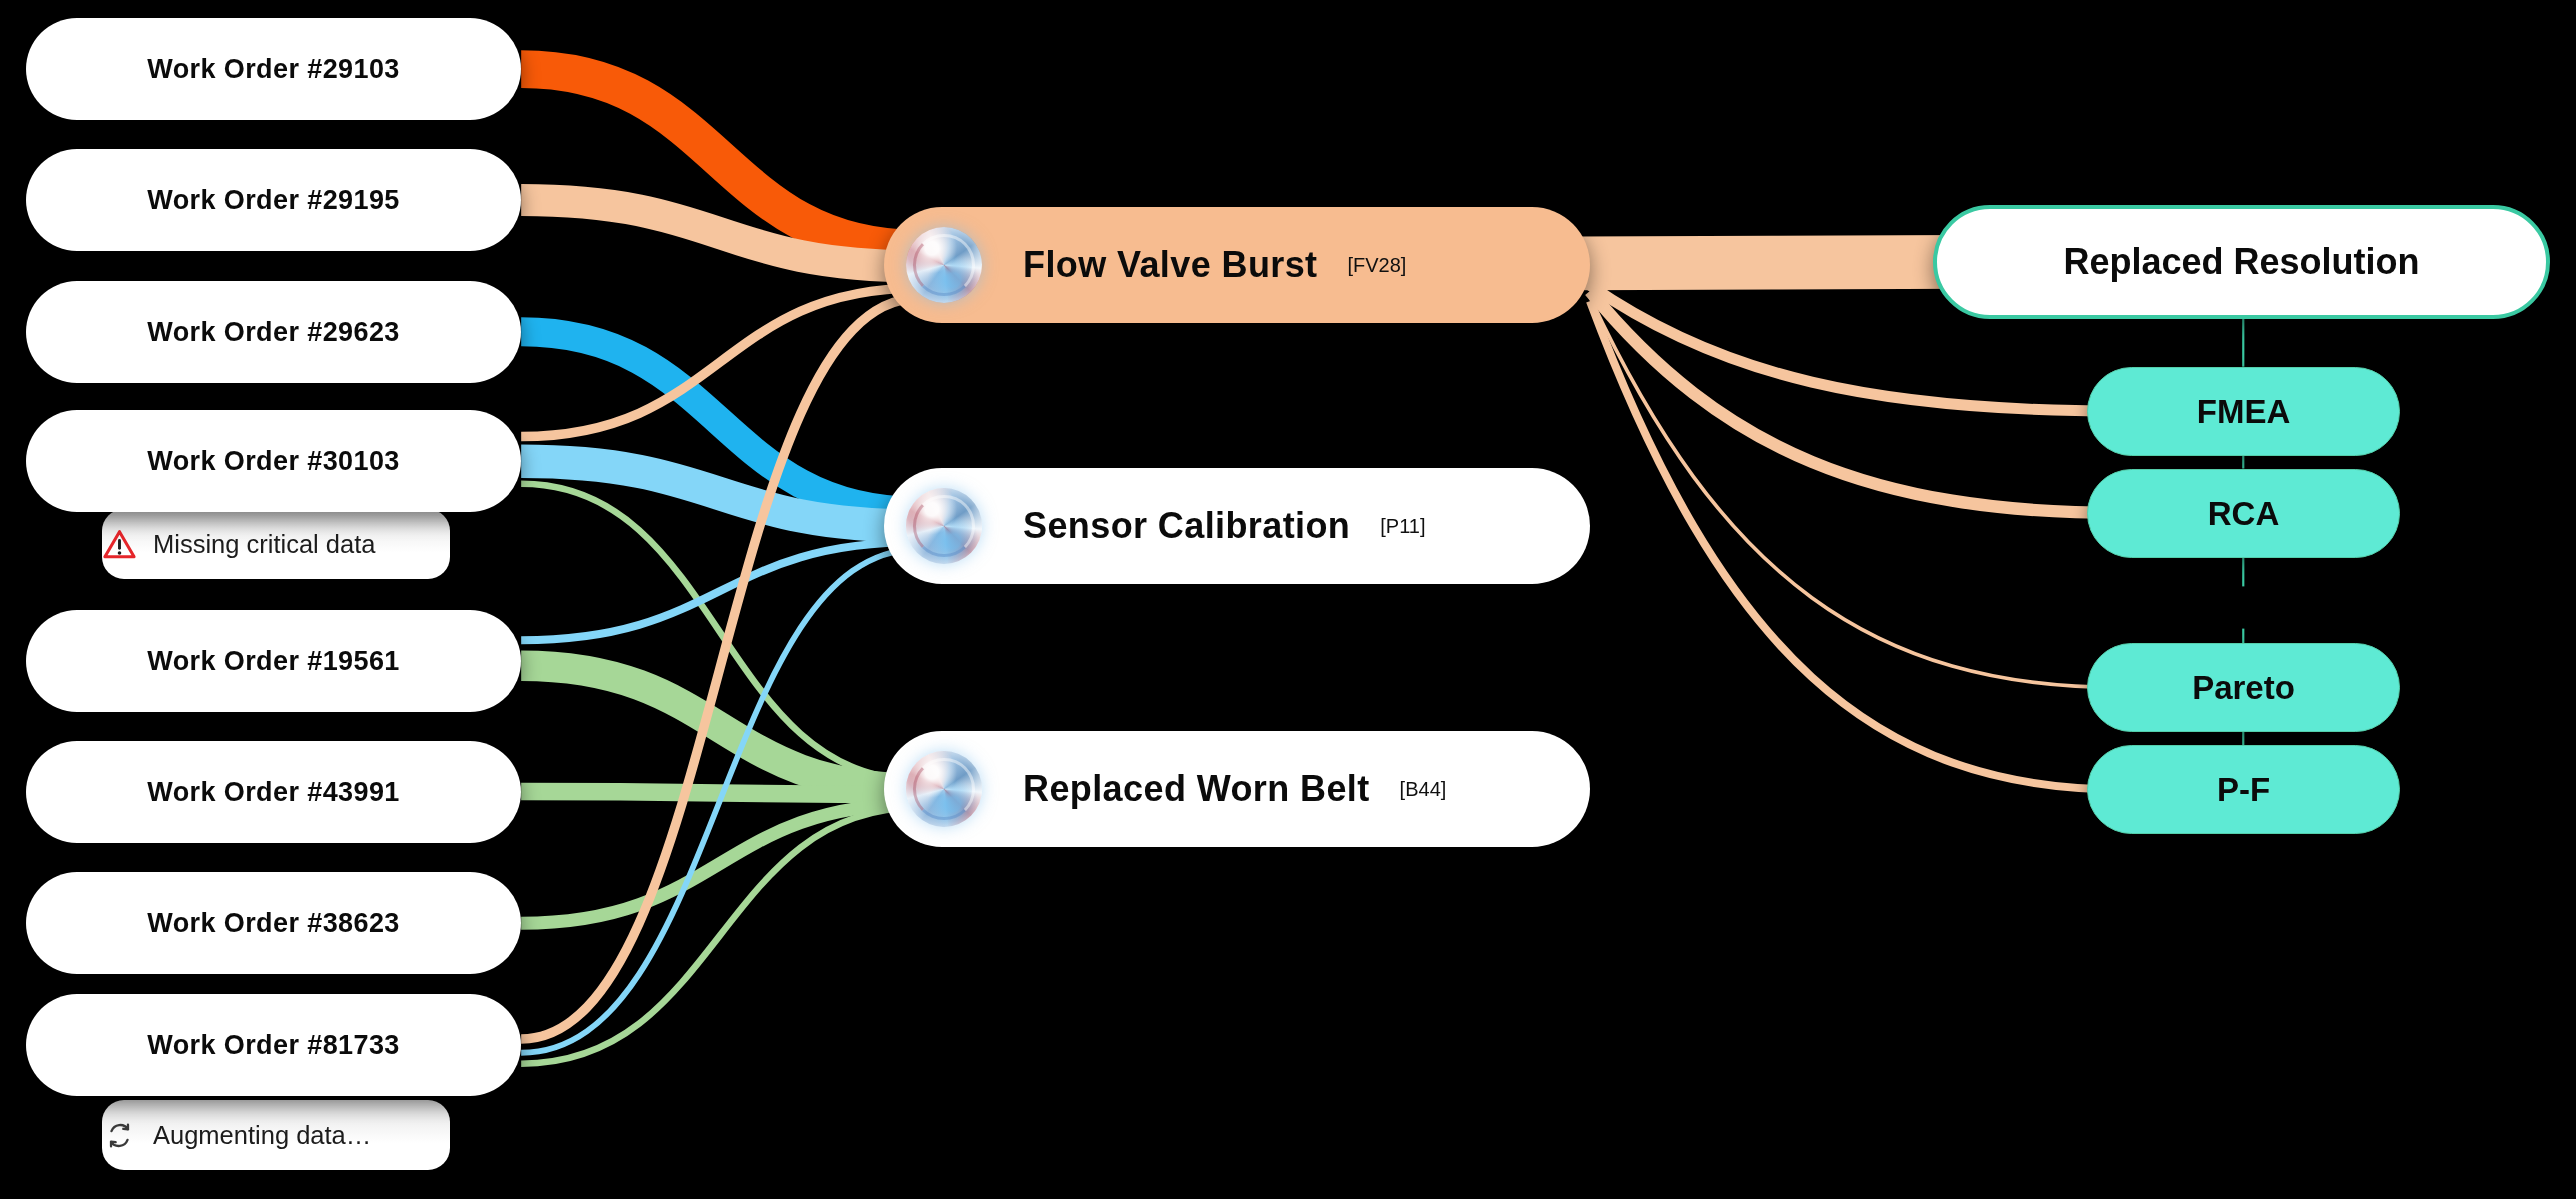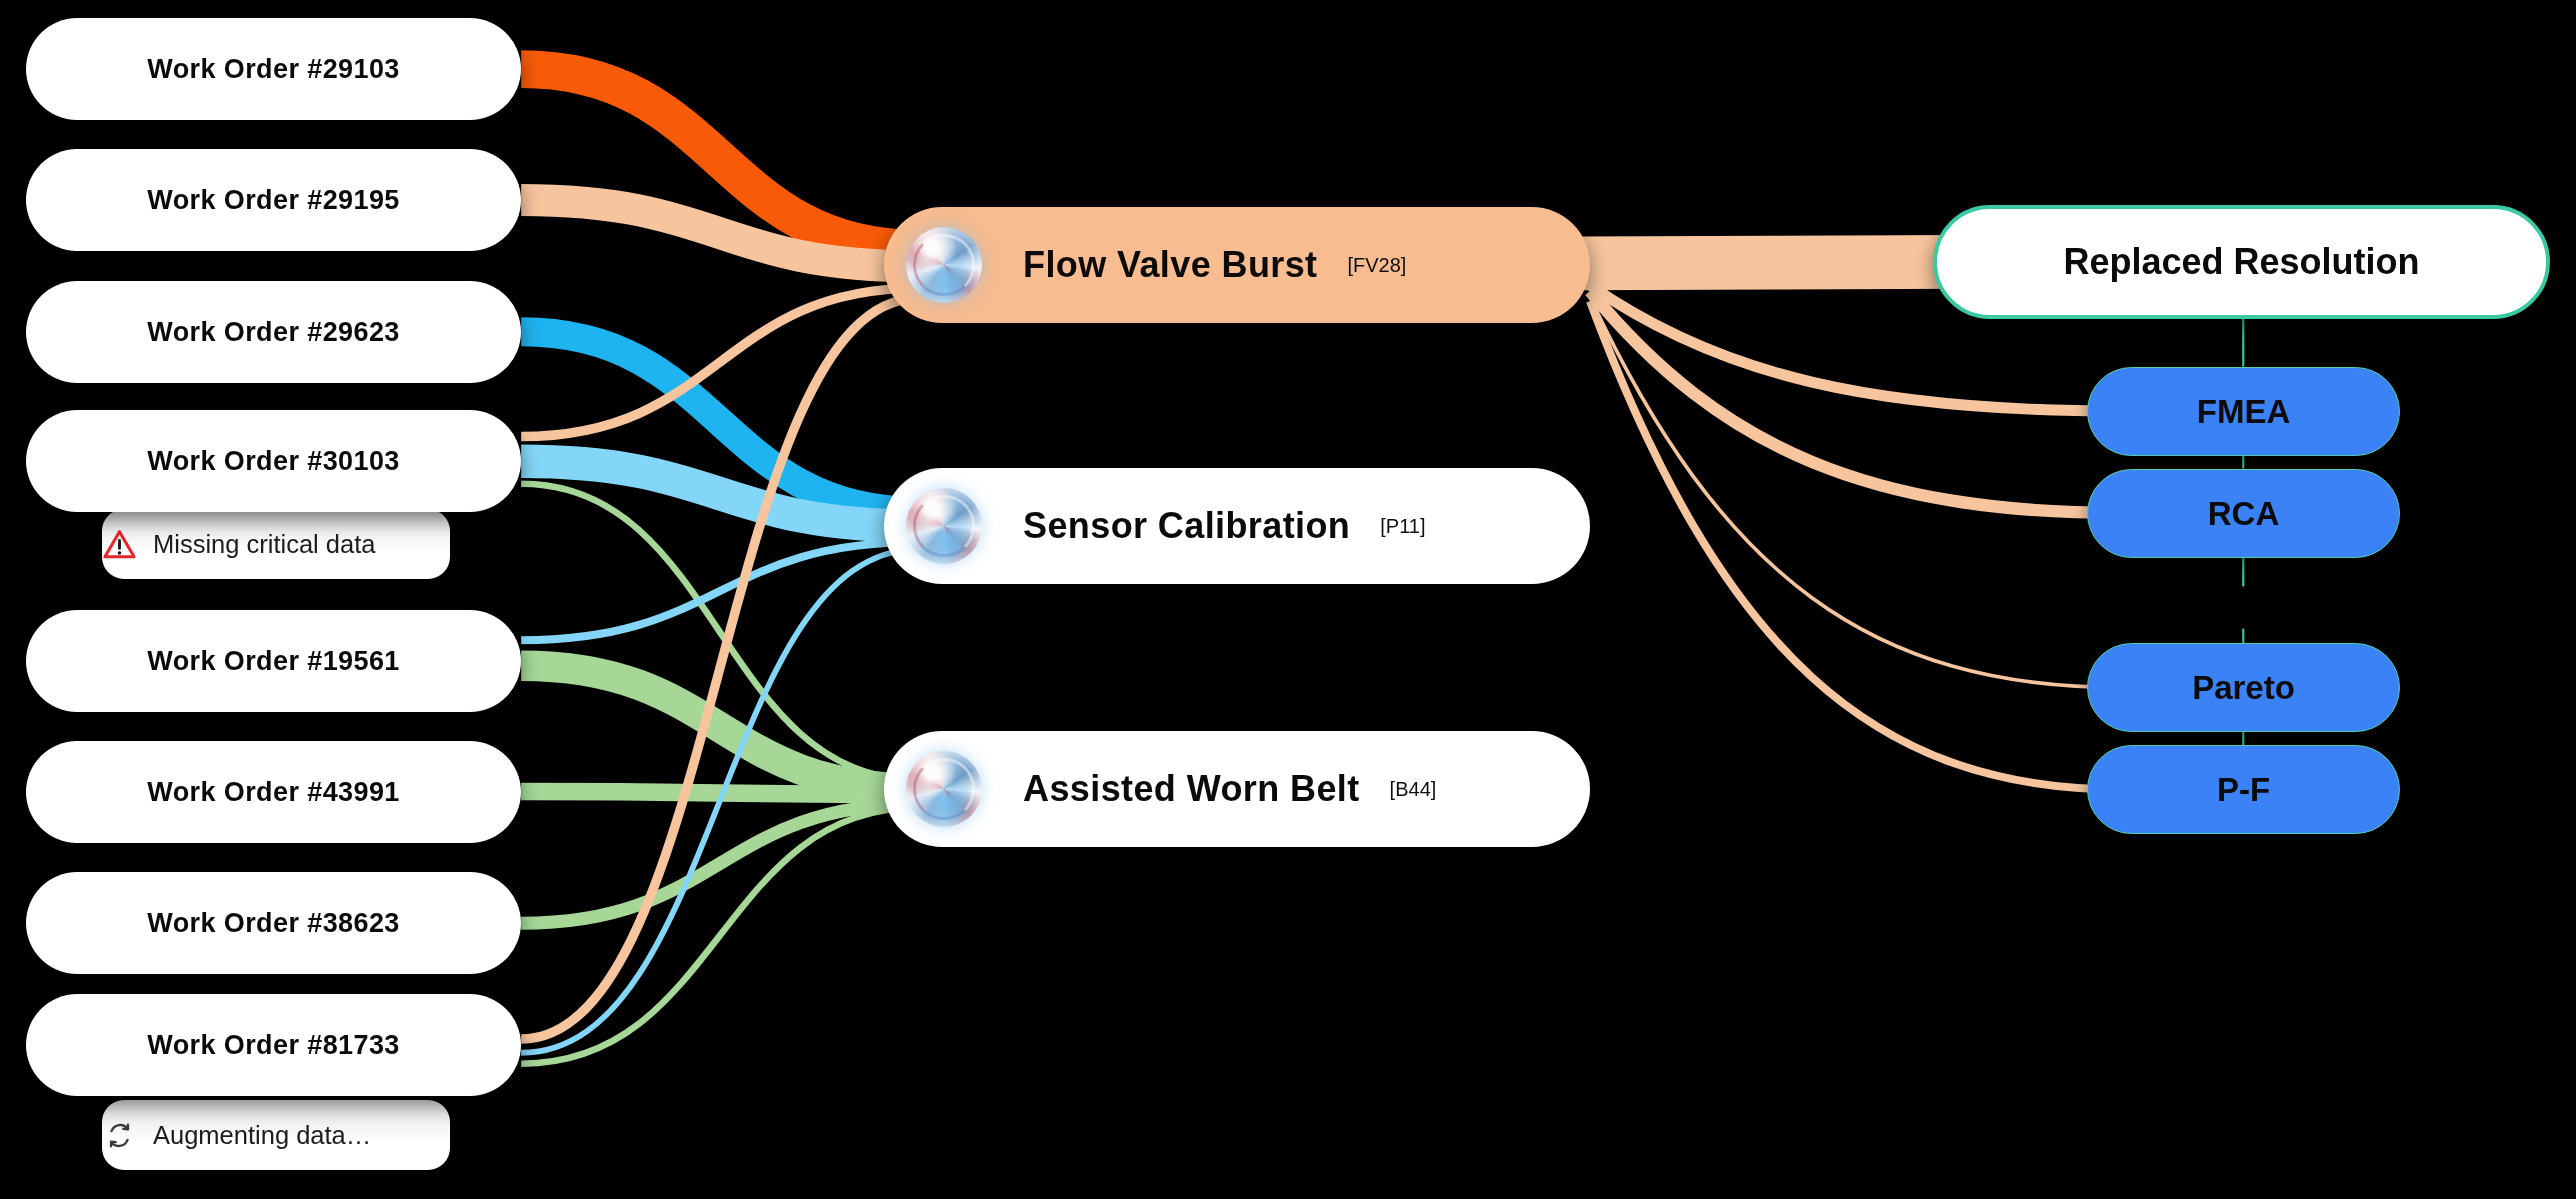--- a/index.html
+++ b/index.html
@@ -36,21 +36,21 @@
              border-left-color:rgba(160,60,80,.35);border-bottom-color:rgba(90,140,200,.45);}
   .proc-title{font-size:36px;font-weight:700;color:#0b0b0b;letter-spacing:0.4px;}
   .proc-code{font-size:20px;font-weight:400;color:#101010;margin-left:30px;}
 
   
   .ar-pill{position:absolute;left:1933px;top:205px;width:617px;height:114px;background:#fff;
            border:4.4px solid #3AC9A2;border-radius:61px;box-sizing:border-box;z-index:3;
            display:flex;align-items:center;justify-content:center;
            box-shadow:0 7.3px 19px rgba(0,0,0,.45);}
   .ar-pill span{font-size:36px;font-weight:700;color:#0b0b0b;}
-  .tool-pill{position:absolute;left:2087px;width:313px;height:89px;background:#3b82f6;border-radius:47px;
+  .tool-pill{position:absolute;left:2087px;width:313px;height:89px;background:#5eead4;border-radius:47px;
              border:1.5px solid #54CEAA;box-sizing:border-box;z-index:3;
              display:flex;align-items:center;justify-content:center;
              box-shadow:0 5.8px 16px rgba(0,0,0,.4);}
   .tool-pill span{font-size:33px;font-weight:700;color:#0b0b0b;}
 </style>
 </head>
 <body>
 
 <div class="canvas">
 
@@ -129,21 +129,21 @@
     <span class="proc-title">Flow Valve Burst</span>
     <span class="proc-code">[FV28]</span>
   </div>
   <div class="proc-pill" style="top:468px">
     <div class="proc-icon"></div>
     <span class="proc-title">Sensor Calibration</span>
     <span class="proc-code">[P11]</span>
   </div>
   <div class="proc-pill" style="top:731px">
     <div class="proc-icon"></div>
-    <span class="proc-title">Assisted Worn Belt</span>
+    <span class="proc-title">Replaced Worn Belt</span>
     <span class="proc-code">[B44]</span>
   </div>
 
   <div class="ar-pill">
     <span>Replaced Resolution</span>
   </div>
   <div class="tool-pill" style="top:367px">
       <span>FMEA</span>
     </div>
   <div class="tool-pill" style="top:469px">

